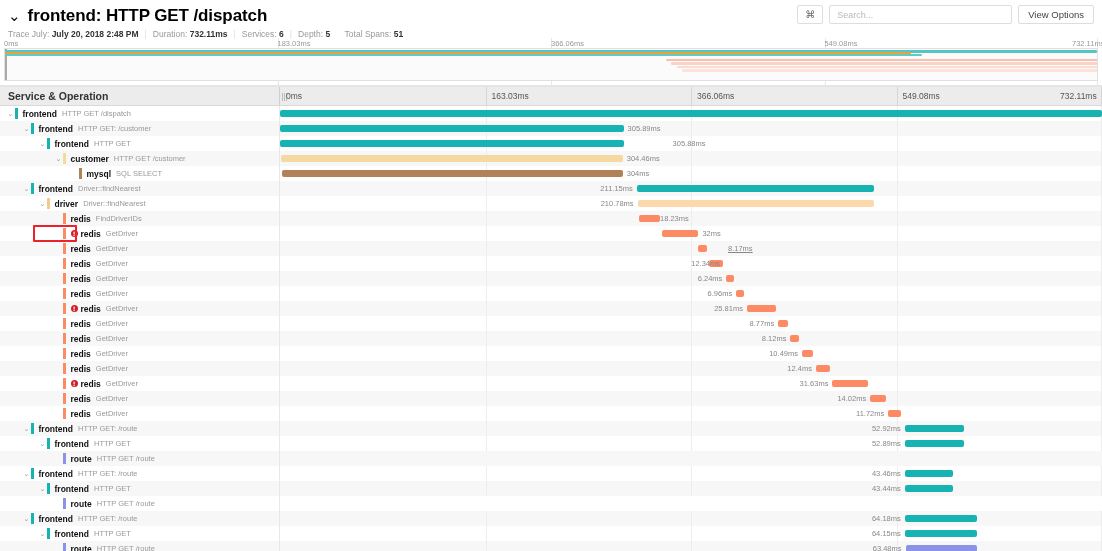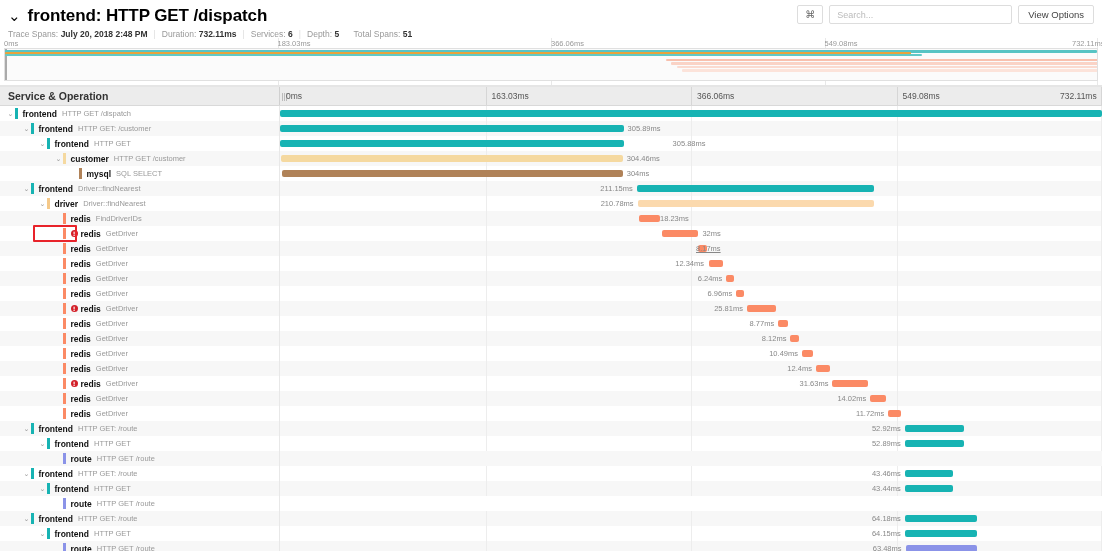--- a/index.html
+++ b/index.html
@@ -128,21 +128,21 @@
 <body>
 
 <div id="app">
 
   <div class="hdr">
     <div class="hdr-title-row">
       <span class="chevron-big">⌄</span>
       <span class="trace-title">frontend: HTTP GET /dispatch</span>
     </div>
     <div class="meta-row">
-      <span class="meta-item"><span>Trace Spans:</span> <b>July 20, 2018 2:48 PM</b></span>
+      <span class="meta-item"><span>Trace July:</span> <b>July 20, 2018 2:48 PM</b></span>
       <span class="meta-sep">|</span>
       <span class="meta-item"><span>Duration:</span> <b>732.11ms</b></span>
       <span class="meta-sep">|</span>
       <span class="meta-item"><span>Services:</span> <b>6</b></span>
       <span class="meta-sep">|</span>
       <span class="meta-item"><span>Depth:</span> <b>5</b></span>
       <span class="meta-sep">&nbsp;</span>
       <span class="meta-item"><span>Total Spans:</span> <b>51</b></span>
     </div>
 
@@ -348,37 +348,37 @@
           <span class="colorbar" style="background: rgb(251, 138, 101);"></span>
           <span class="svc">redis</span>
           <span class="op">GetDriver</span>
         </div>
         <div class="rr">
           <div class="vtick" style="left: 205.5px;"></div>
           <div class="vtick" style="left: 411px;"></div>
           <div class="vtick" style="left: 616.5px;"></div>
           <div class="vtick" style="left: 821px;"></div>
           <div class="bar" style="left: 417.576px; width: 9.864px; background: rgb(251, 138, 101);"></div>
-          <div class="dur" style="left: 416px; text-decoration: underline;">8.17ms</div>
+          <div class="dur" style="left: 448px; text-decoration: underline;">8.17ms</div>
         </div>
       </div>
       <div class="row">
         <div class="rl" style="padding-left: 54px;">
           <span class="twisty blank">⌄</span>
           <span class="colorbar" style="background: rgb(251, 138, 101);"></span>
           <span class="svc">redis</span>
           <span class="op">GetDriver</span>
         </div>
         <div class="rr">
           <div class="vtick" style="left: 205.5px;"></div>
           <div class="vtick" style="left: 411px;"></div>
           <div class="vtick" style="left: 616.5px;"></div>
           <div class="vtick" style="left: 821px;"></div>
           <div class="bar" style="left: 429.084px; width: 13.974px; background: rgb(251, 138, 101);"></div>
-          <div class="dur" style="right: 398px;">12.34ms</div>
+          <div class="dur" style="right: 382px;">12.34ms</div>
         </div>
       </div>
       <div class="row band">
         <div class="rl" style="padding-left: 54px;">
           <span class="twisty blank">⌄</span>
           <span class="colorbar" style="background: rgb(251, 138, 101);"></span>
           <span class="svc">redis</span>
           <span class="op">GetDriver</span>
         </div>
         <div class="rr">

